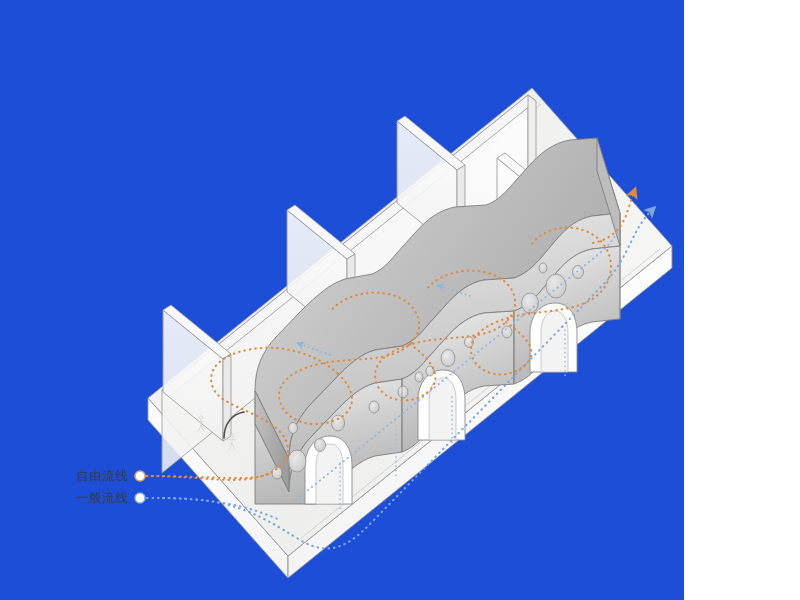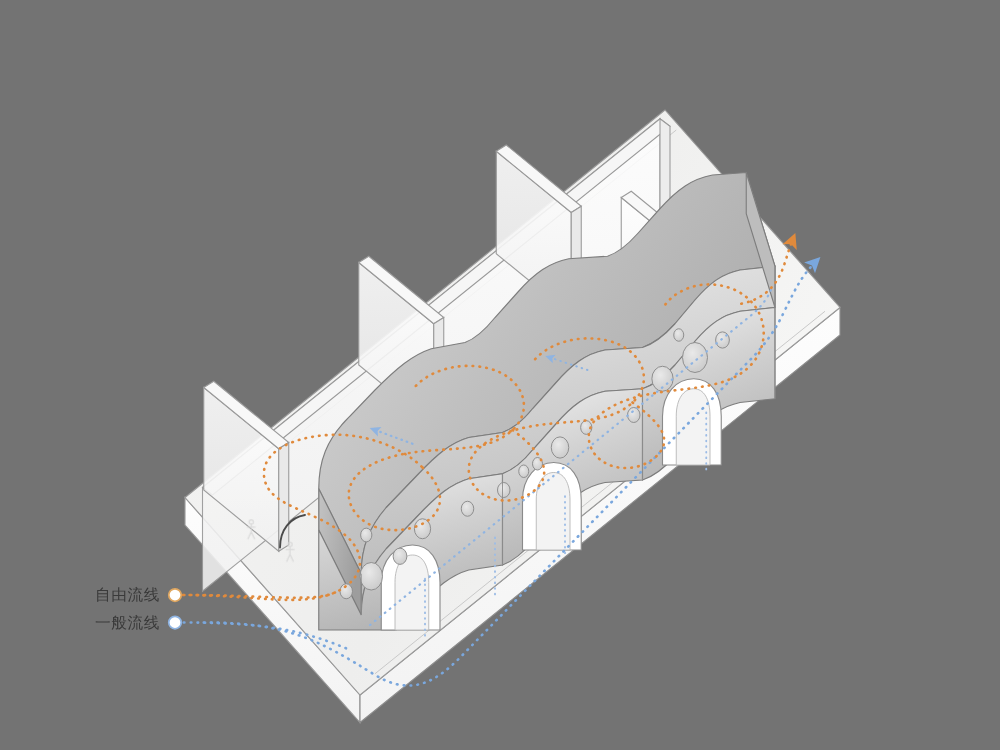--- a/index.html
+++ b/index.html
@@ -11,23 +11,23 @@
   body {
     width: 800px;
     height: 600px;
     font-family: "Liberation Sans", "DejaVu Sans", sans-serif;
     overflow: hidden;
     position: relative;
   }
   #stage {
     position: absolute;
     left: 0; top: 0;
-    width: 800px;
+    width: 684px;
     height: 600px;
-    background: #737373;
+    background: #1d4ed8;
   }
   svg#diagram {
     position: absolute;
     left: 0; top: 0;
     width: 800px;
     height: 600px;
     display: block;
   }
   .legend-label {
     font-size: 12.5px;

